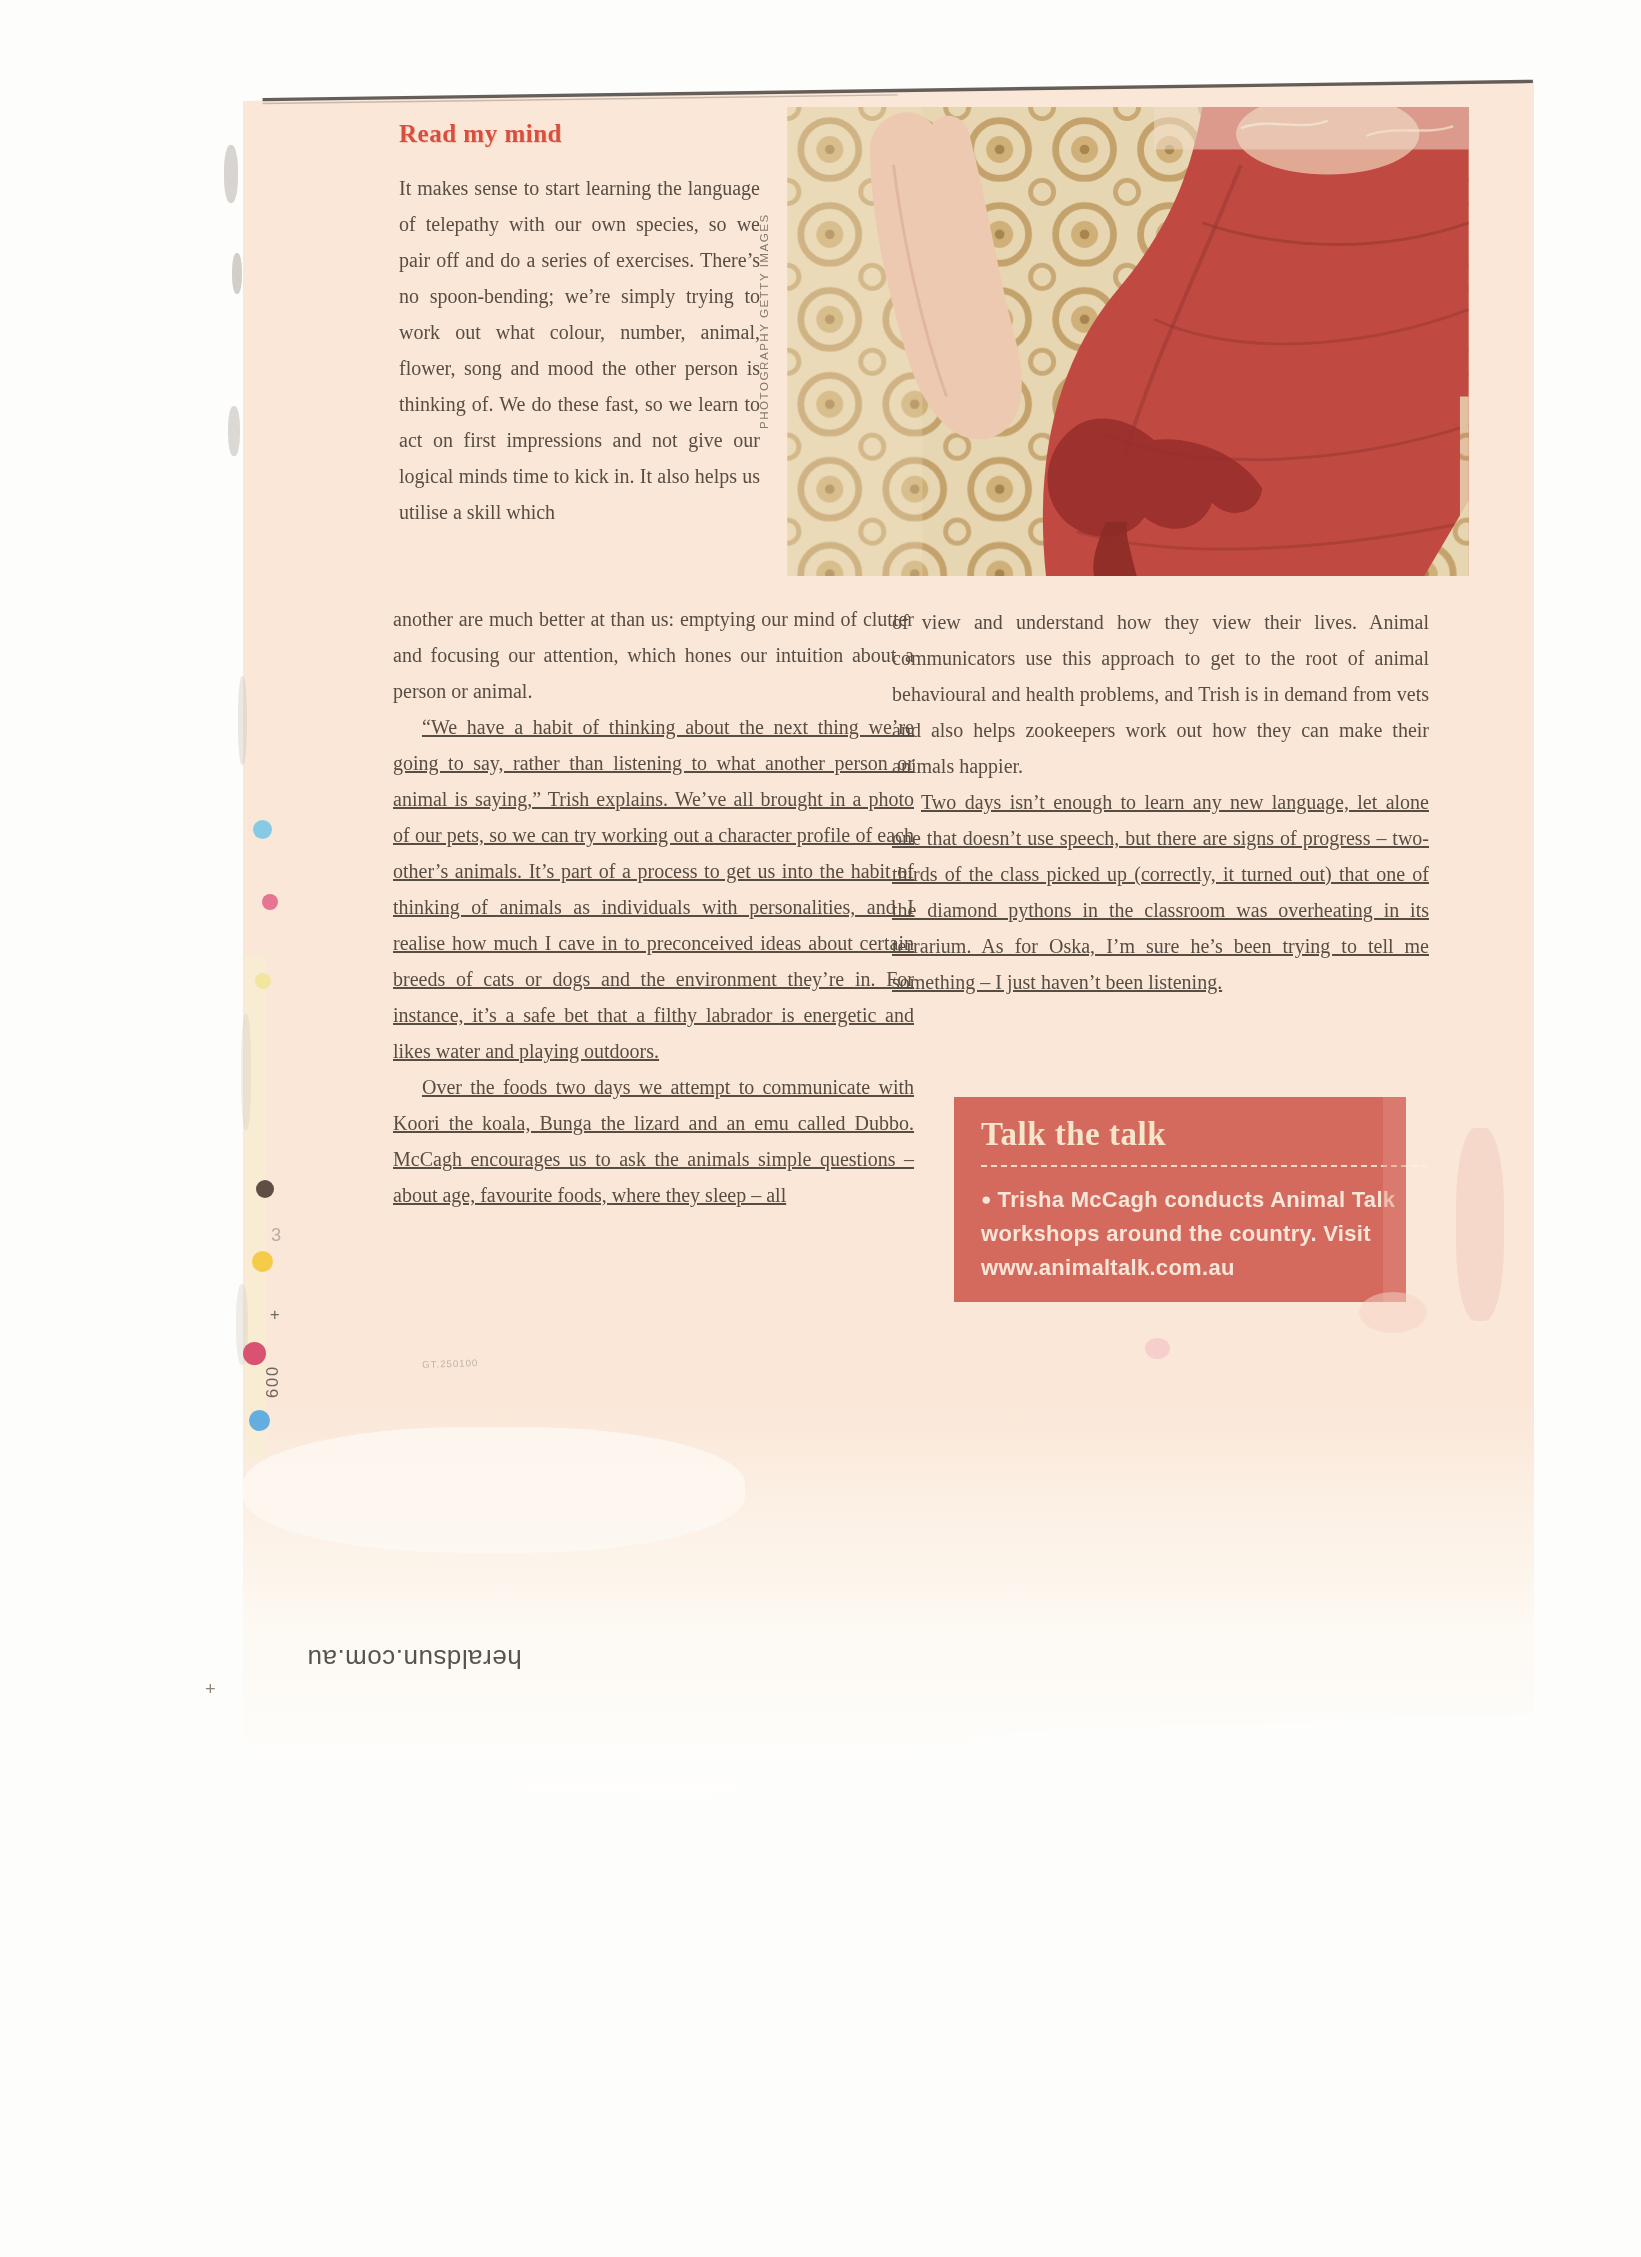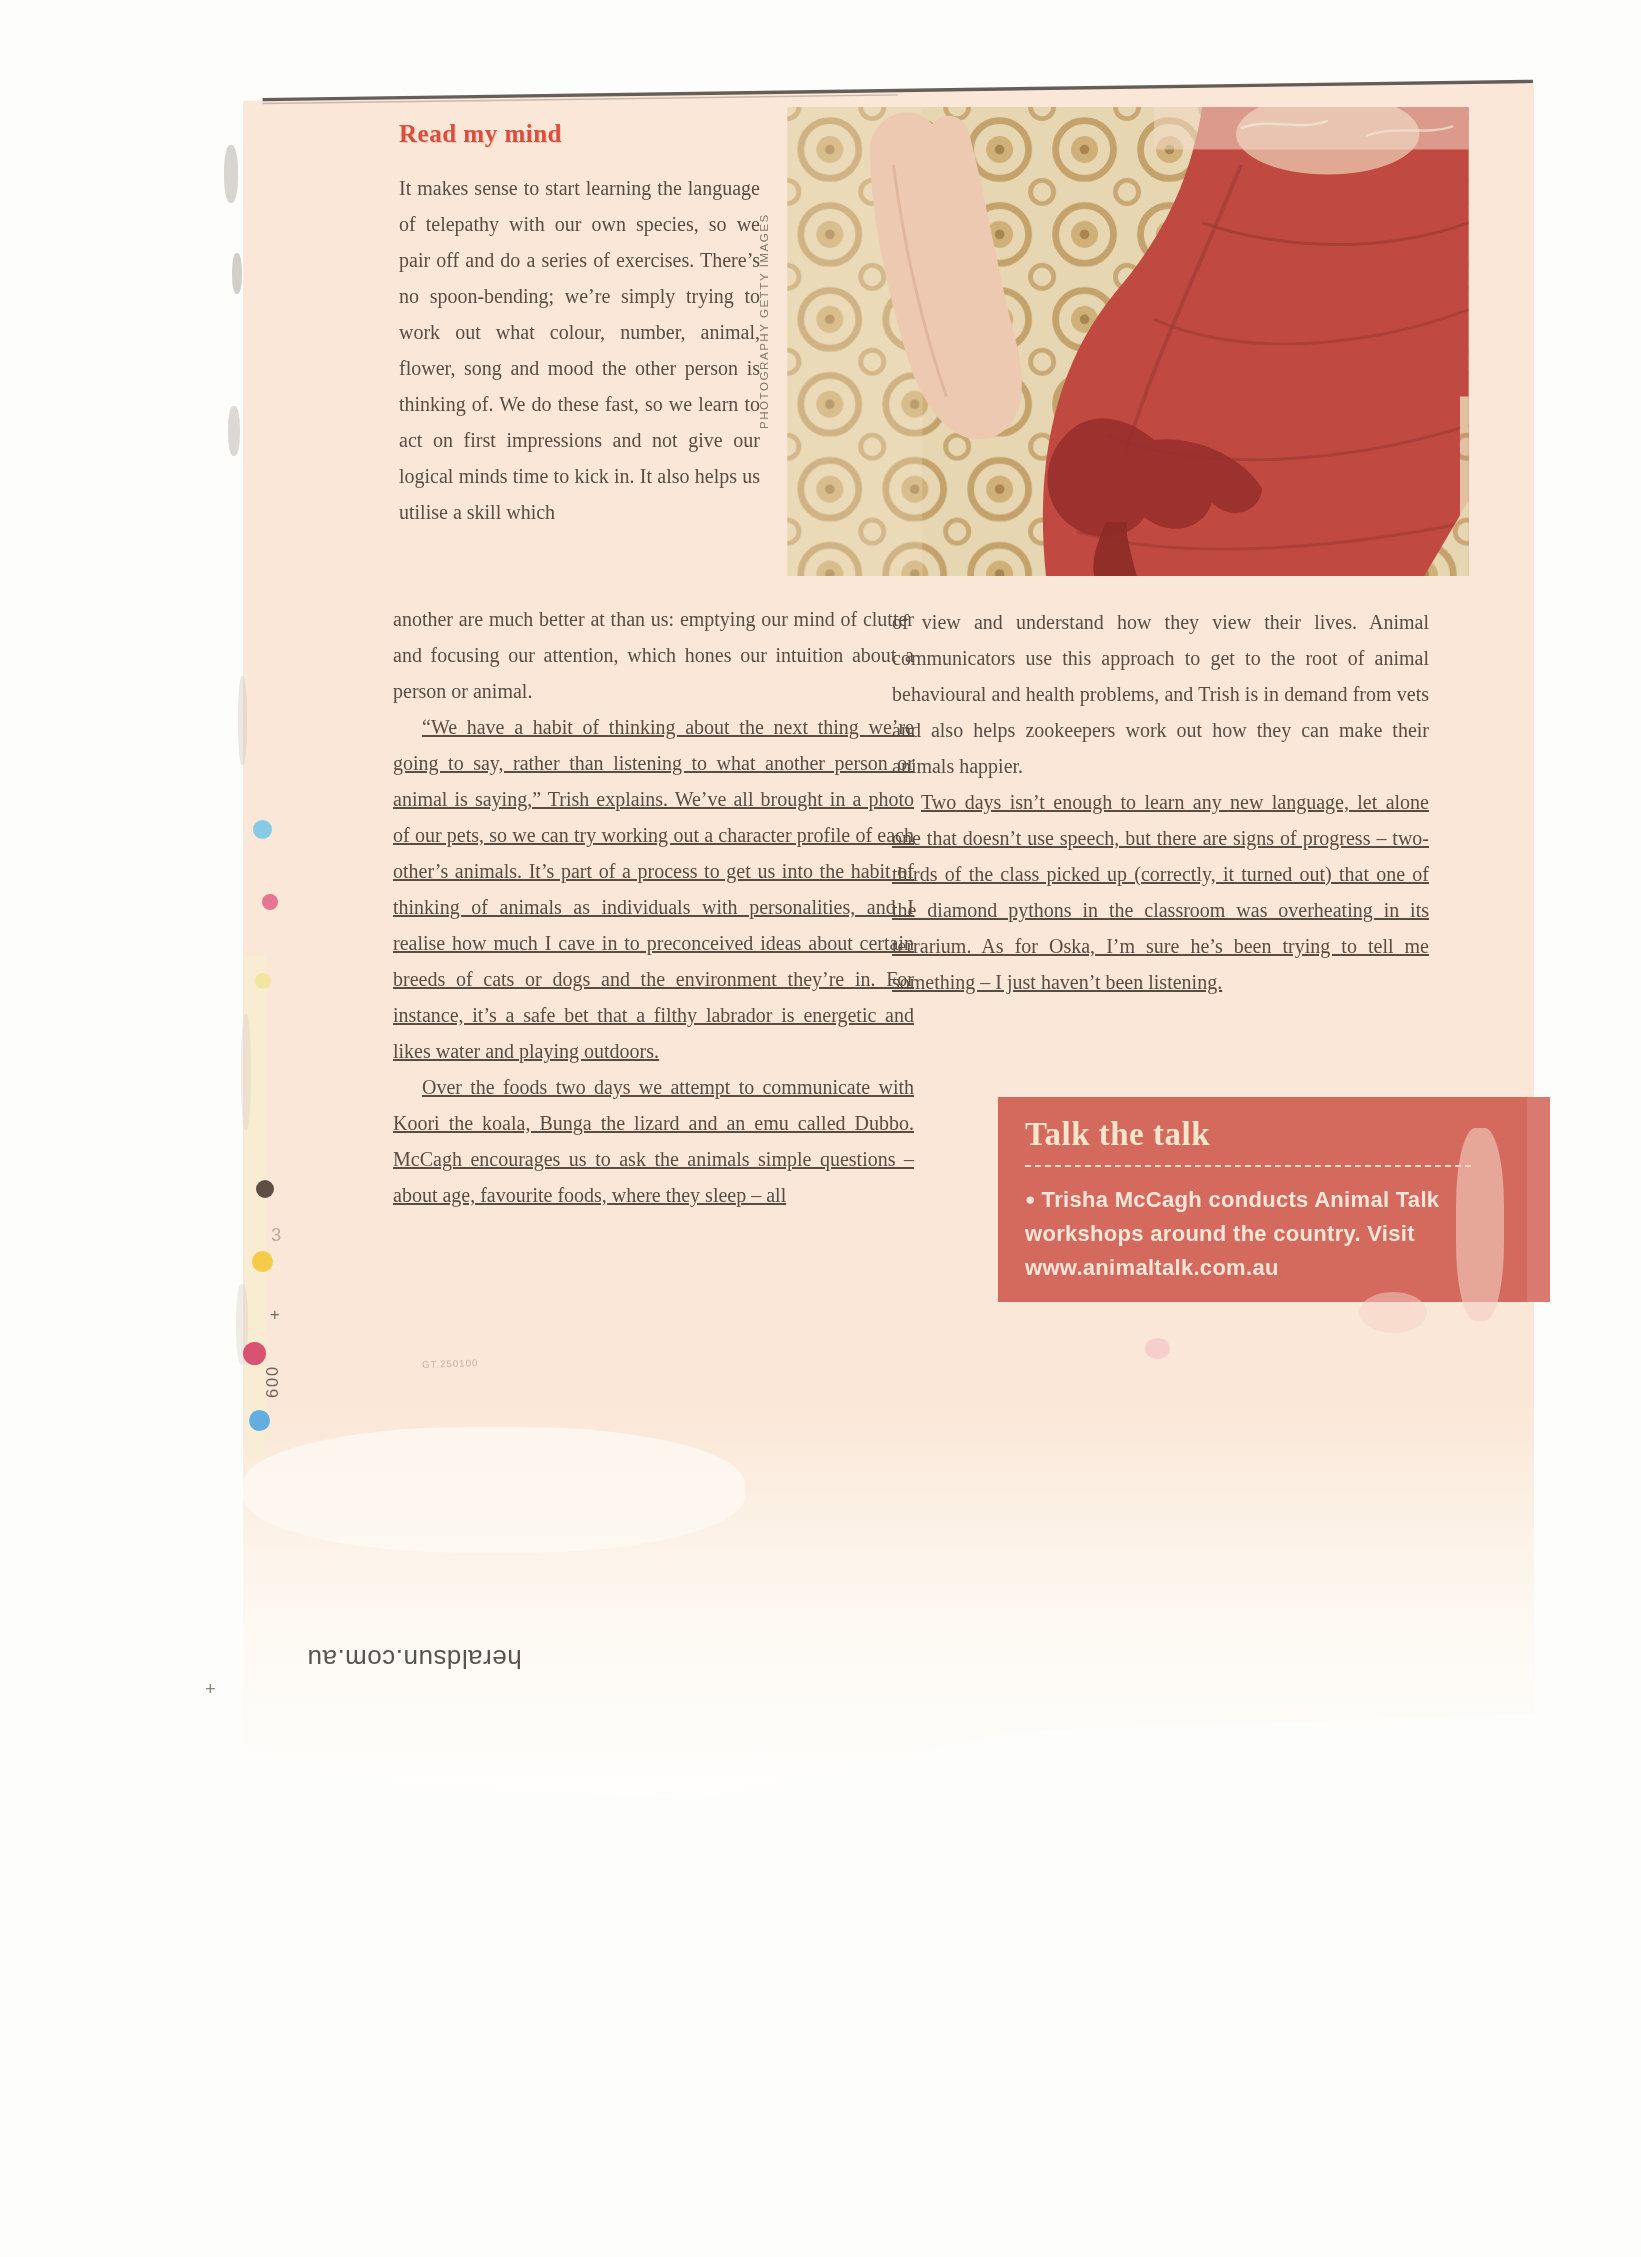--- a/index.html
+++ b/index.html
@@ -42,22 +42,22 @@
   
   .photo{position:absolute;left:787px;top:107px;width:682px;height:469px;overflow:hidden;}
   .photo-credit{
     position:absolute;left:757px;top:217px;height:212px;width:19.3px;
     writing-mode:vertical-rl;transform:rotate(180deg);
     font-family:"Liberation Sans",sans-serif;font-size:11.6px;color:#857b6d;
     letter-spacing:1.5px;white-space:nowrap;
   }
   
   .talkbox{
-    position:absolute;left:954px;top:1097px;width:552px;height:205px;
-    background:#d46a5e;box-sizing:border-box;padding:19.3px 27px;margin-left:44px;
+    position:absolute;left:954px;top:1097px;width:452px;height:205px;
+    background:#d46a5e;box-sizing:border-box;padding:19.3px 27px;
   }
   .talkbox .edge-light{position:absolute;right:0;top:0;bottom:0;width:23px;background:#e28f82;opacity:.45;}
   .talk-title{
     font-size:33px;font-weight:bold;color:#f5e6cb;letter-spacing:0.5px;
     font-family:"Liberation Serif",serif;
   }
   .talk-divider{margin-top:11.6px;border-top:2.9px dashed rgba(250,240,220,.85);width:446px;}
   .talk-body{
     margin-top:15.4px;width:425px;
     font-family:"Liberation Sans",sans-serif;font-weight:700;

